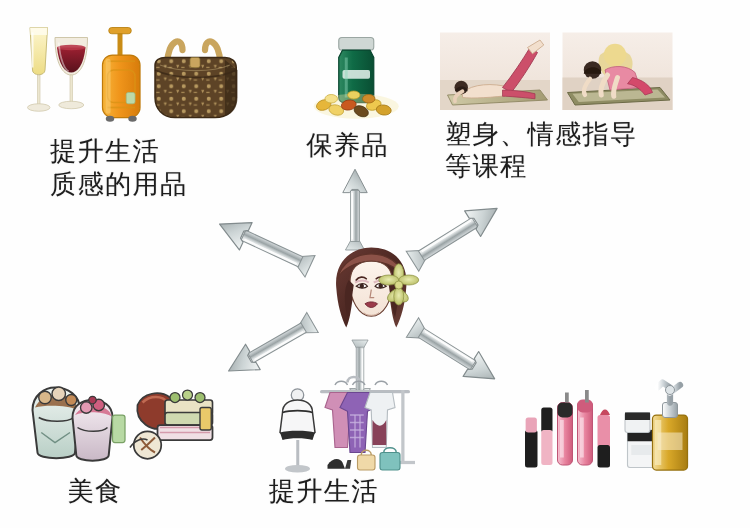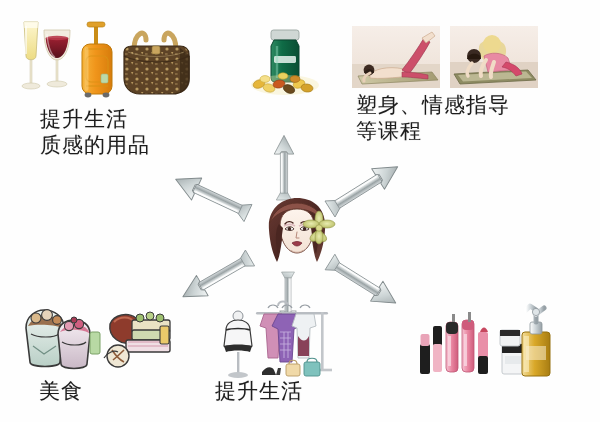--- a/index.html
+++ b/index.html
@@ -7,21 +7,21 @@
     margin: 0;
     padding: 0;
     background: #ffffff;
   }
   #stage {
     position: relative;
     width: 600px;
     height: 422px;
     background: #fefefe;
     overflow: hidden;
-    font-family: Liberation Mono, monospace;
+    font-family: Liberation Serif, serif;
   }
   .label {
     position: absolute;
     color: #1d1d1d;
     font-size: 21px;
     line-height: 26px;
     letter-spacing: 1px;
     font-weight: 400;
     white-space: pre-line;
     text-shadow: 0 0 1px rgba(120,120,120,.35);
@@ -263,20 +263,21 @@
         <ellipse cx="36" cy="58" rx="6" ry="4" fill="#c9591f" stroke="#8f3c12" stroke-width="0.6" transform="rotate(-10 36 58)"></ellipse>
         <ellipse cx="46" cy="63" rx="6" ry="4" fill="#6b4a1d" stroke="#47310f" stroke-width="0.6" transform="rotate(25 46 63)"></ellipse>
         <ellipse cx="56" cy="58" rx="6" ry="4" fill="#eec84e" stroke="#bd9a28" stroke-width="0.6" transform="rotate(-18 56 58)"></ellipse>
         <ellipse cx="64" cy="62" rx="6" ry="4" fill="#d4a22c" stroke="#a37817" stroke-width="0.6" transform="rotate(8 64 62)"></ellipse>
         <ellipse cx="22" cy="53" rx="5" ry="3.4" fill="#f5e08b" stroke="#c9ac3e" stroke-width="0.6"></ellipse>
         <ellipse cx="52" cy="53" rx="5" ry="3.4" fill="#cf8b2a" stroke="#9c6412" stroke-width="0.6"></ellipse>
         <ellipse cx="40" cy="50" rx="5" ry="3.2" fill="#ead15f" stroke="#bb9e2a" stroke-width="0.6"></ellipse>
       </g>
     </svg>
   </div>
+  <div class="label" style="left:245px; top:103px;">保养品</div>
 
   <div class="art" style="left:352px; top:26px;">
     <svg width="186" height="66" viewBox="0 0 186 66">
       <defs>
         <linearGradient id="roomG" x1="0" y1="0" x2="0" y2="1">
           <stop offset="0%" stop-color="#f6eee8"></stop>
           <stop offset="100%" stop-color="#ecdfd4"></stop>
         </linearGradient>
         <linearGradient id="matG" x1="0" y1="0" x2="1" y2="0">
           <stop offset="0%" stop-color="#cfc9a6"></stop>
@@ -373,21 +374,21 @@
         <circle cx="136" cy="14" r="4" fill="#b9d189" stroke="#3a3a3a" stroke-width="1"></circle>
         <circle cx="146" cy="16" r="4" fill="#9dbf6f" stroke="#3a3a3a" stroke-width="1"></circle>
         <rect x="146" y="24" width="9" height="18" rx="1.6" fill="#eac96a" stroke="#3a3a3a" stroke-width="1.1"></rect>
         <circle cx="104" cy="54" r="11" fill="#efe7d4" stroke="#3a3a3a" stroke-width="1.4"></circle>
         <path d="M98,48 C102,54 106,58 110,60" stroke="#8e5c3a" stroke-width="1.6" fill="none"></path>
         <path d="M99,58 C104,54 108,50 110,48" stroke="#8e5c3a" stroke-width="1.6" fill="none"></path>
         <path d="M90,56 C94,50 100,48 104,50" stroke="#3a3a3a" stroke-width="1.3" fill="none"></path>
       </g>
     </svg>
   </div>
-  <div class="label" style="left:39px; top:380px;">美食</div>
+  <div class="label" style="left:54px; top:380px;">美食</div>
 
   <div class="art" style="left:218px; top:296px;">
     <svg width="126" height="84" viewBox="0 0 126 84">
 
       <g>
         <rect x="38" y="16" width="72" height="2.6" rx="1.3" fill="#b9bdc2"></rect>
         <rect x="103" y="16" width="2.6" height="58" fill="#c2c6ca"></rect>
         <path d="M96,74 h18" stroke="#c2c6ca" stroke-width="2.6"></path>
         <path d="M60,10 C60,4 70,4 70,10" stroke="#b9bdc2" stroke-width="2" fill="none"></path>
       </g>

